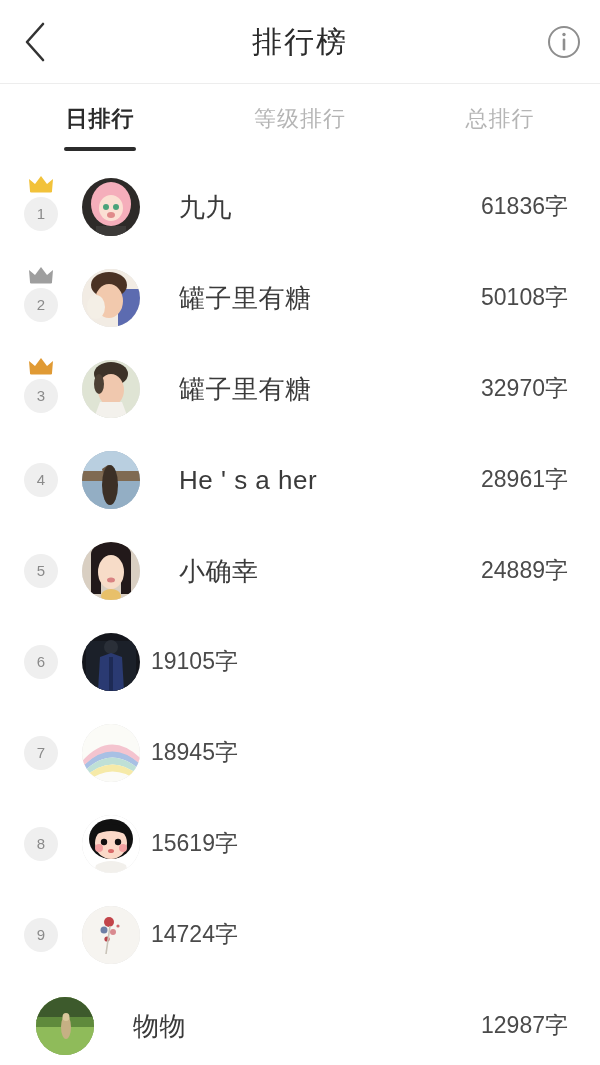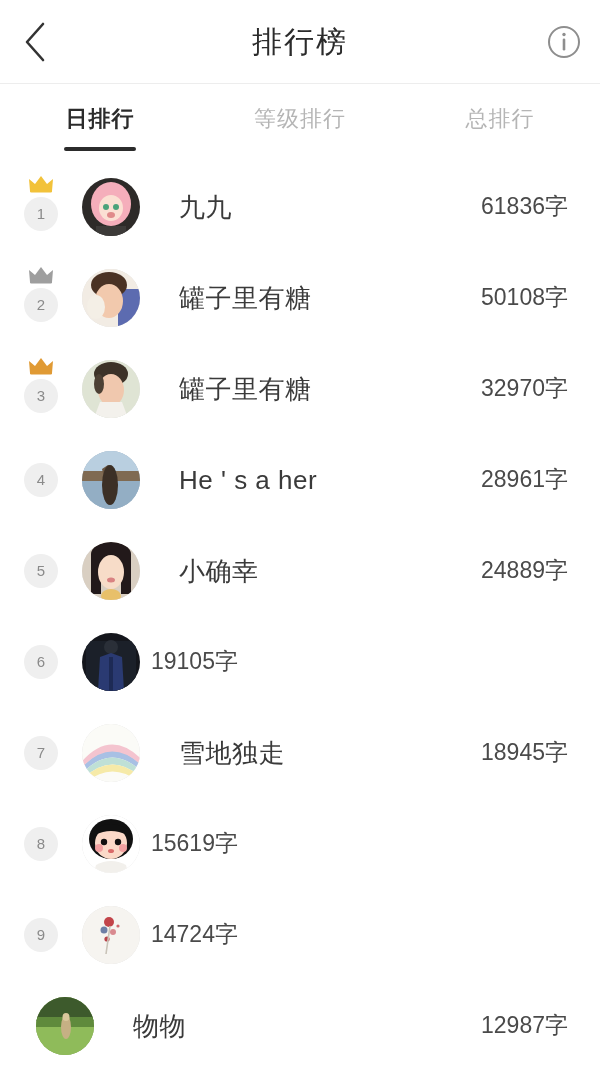--- a/index.html
+++ b/index.html
@@ -357,21 +357,20 @@
       </div>
       <div class="avatar">
         <svg viewBox="0 0 58 58">
             <rect width="58" height="58" fill="#fbfbf7"></rect>
             <path d="M-4 48 Q29 6 64 46 L64 52 Q29 14 -4 54 Z" fill="#a8c0e4"></path>
             <path d="M-4 54 Q29 14 64 52 L64 58 Q29 22 -4 60 Z" fill="#bfe0d6"></path>
             <path d="M-4 60 Q29 22 64 58 L64 64 Q29 30 -4 66 Z" fill="#f6eaa8"></path>
             <path d="M-4 42 Q29 0 64 40 L64 46 Q29 8 -4 48 Z" fill="#f4c4cf"></path>
           </svg>
       </div>
-      <div class="uname">雪地独走</div>
       <div class="count">18945字</div>
     </div>
 
     <div class="row">
       <div class="rank-wrap no-crown">
         <span class="rank-badge">8</span>
       </div>
       <div class="avatar">
         <svg viewBox="0 0 58 58">
             <rect width="58" height="58" fill="#ffffff"></rect>

